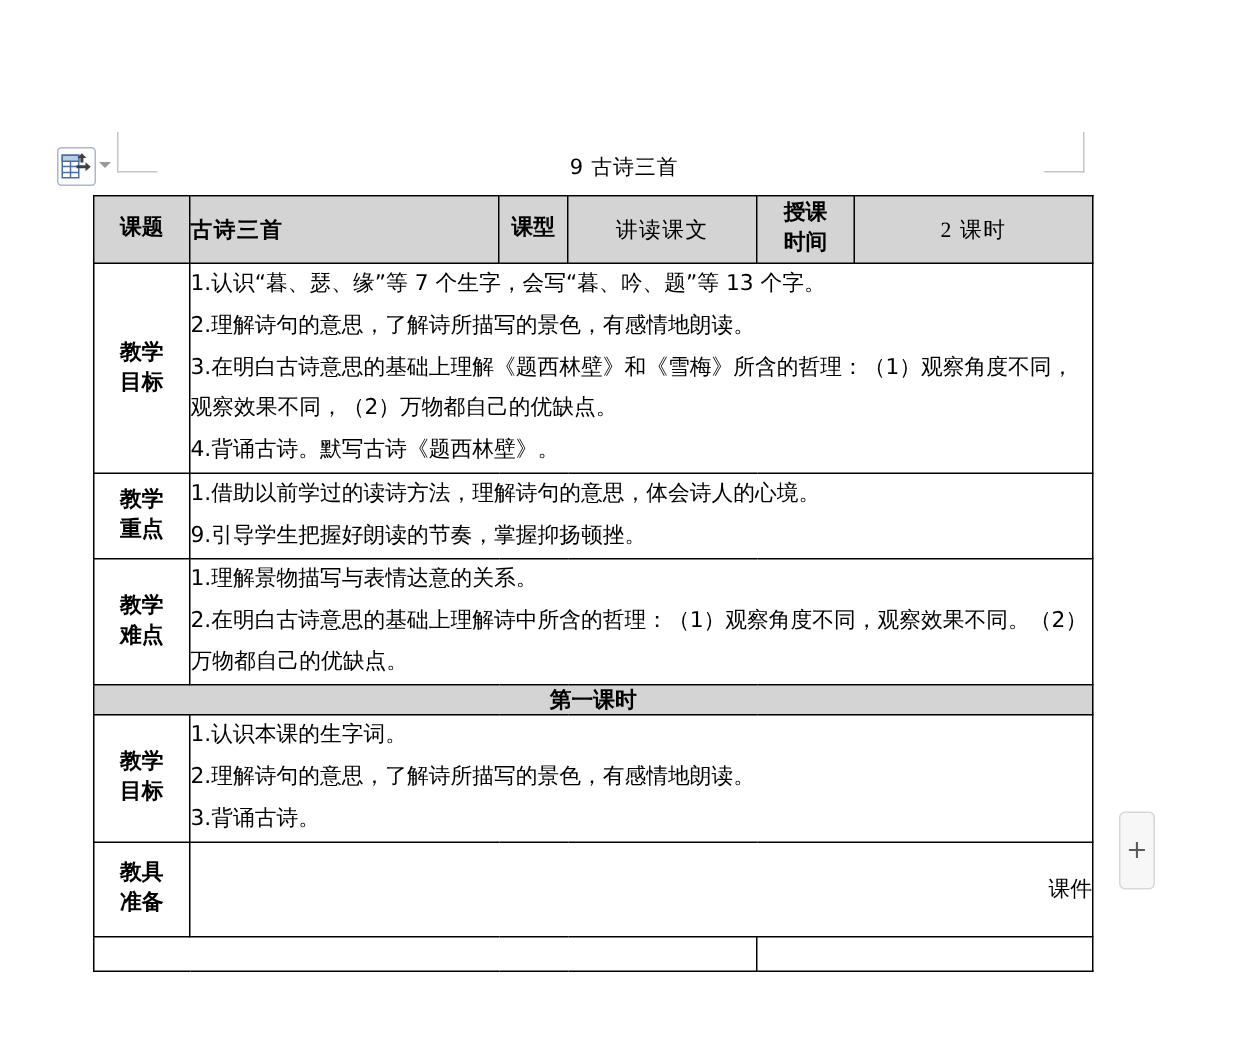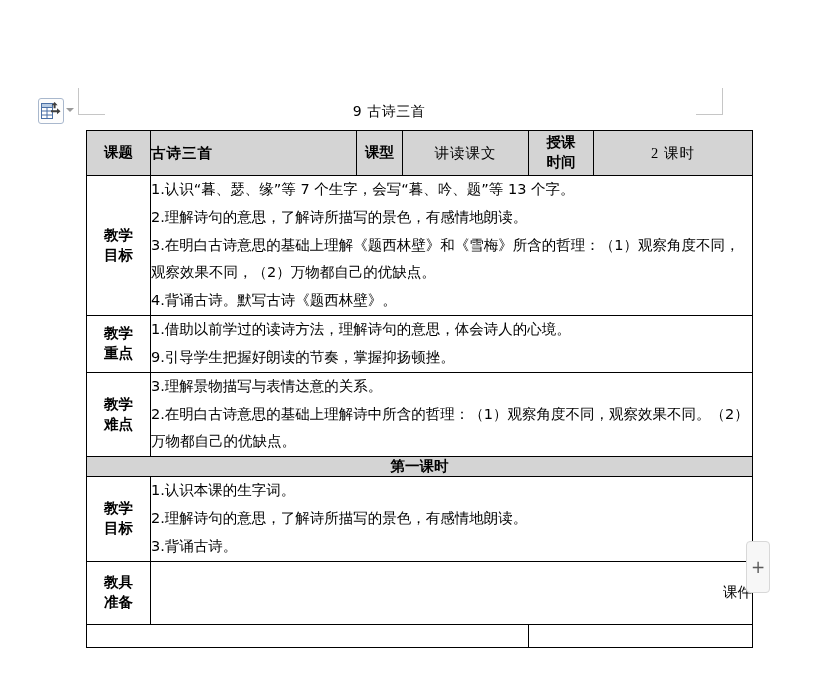--- a/index.html
+++ b/index.html
@@ -49,35 +49,35 @@
     top: 108px;
     width: 0; height: 0;
     border-left: 4px solid transparent;
     border-right: 4px solid transparent;
     border-top: 4px solid #9a9a9a;
   }
 
   
   #doc-title {
     position: absolute;
-    left: 67px;
+    left: 94px;
     top: 103px;
     width: 644px;
     text-align: center;
     font-family: "DejaVu Sans", "Liberation Sans", sans-serif;
     font-size: 14px;
     color: #000000;
     letter-spacing: 0.5px;
     white-space: nowrap;
   }
 
   
   #lesson-table {
     position: absolute;
-    left: 86px;
+    left: 62px;
     top: 130px;
     width: 666px;
     border-collapse: collapse;
     table-layout: fixed;
     background: #ffffff;
   }
   #lesson-table td {
     border: 1px solid #000000;
     padding: 0;
     vertical-align: middle;
@@ -231,21 +231,21 @@
           <p>9.引导学生把握好朗读的节奏，掌握抑扬顿挫。</p>
         </td>
       </tr>
 
       <tr>
         <td class="lbl">
           <span class="lbl-stack">教学</span>
           <span class="lbl-stack">难点</span>
         </td>
         <td class="body-cell" colspan="5">
-          <p>3.理解景物描写与表情达意的关系。</p>
+          <p>1.理解景物描写与表情达意的关系。</p>
           <p class="wrap">2.在明白古诗意思的基础上理解诗中所含的哲理：（1）观察角度不同，观察效果不同。（2）万物都自己的优缺点。</p>
         </td>
       </tr>
 
       <tr>
         <td class="shade section-bold" colspan="6">第一课时</td>
       </tr>
 
       <tr>
         <td class="lbl">

